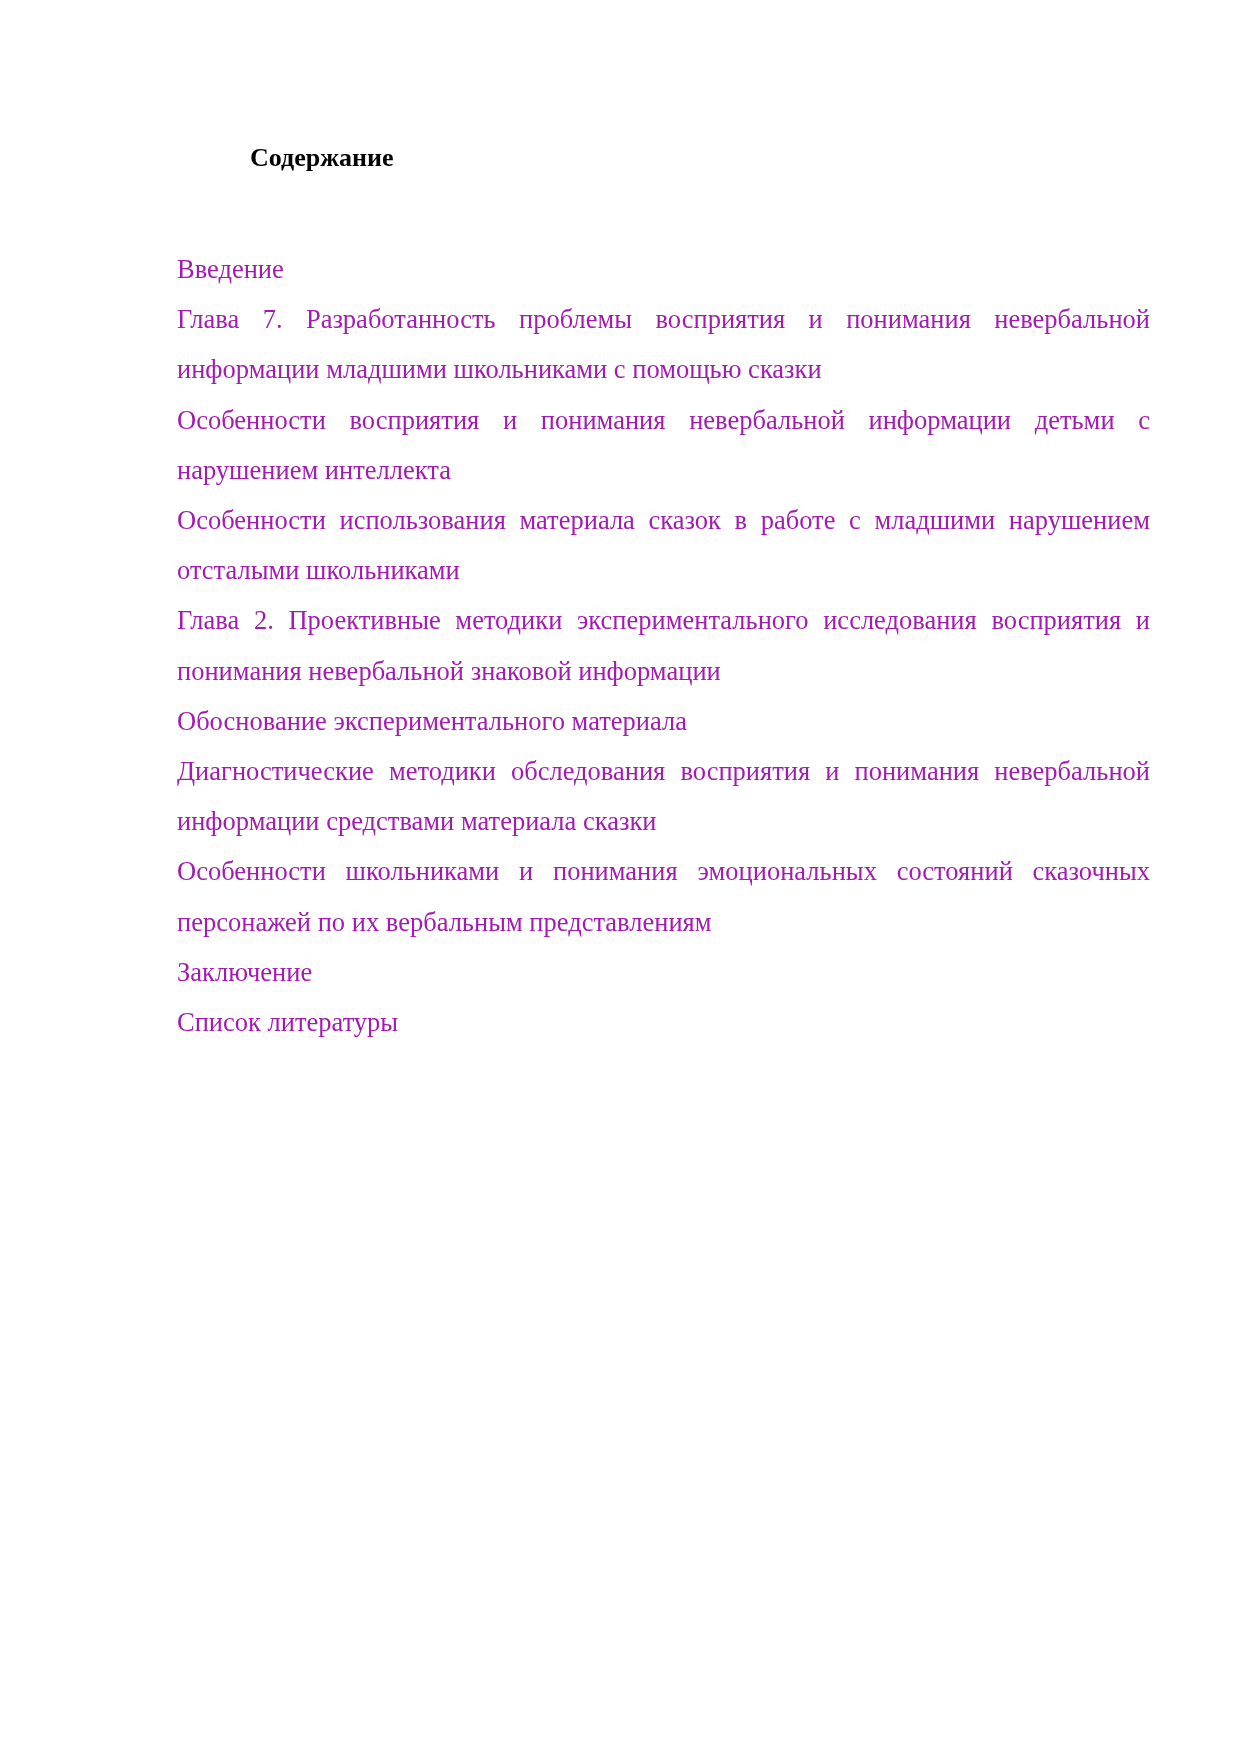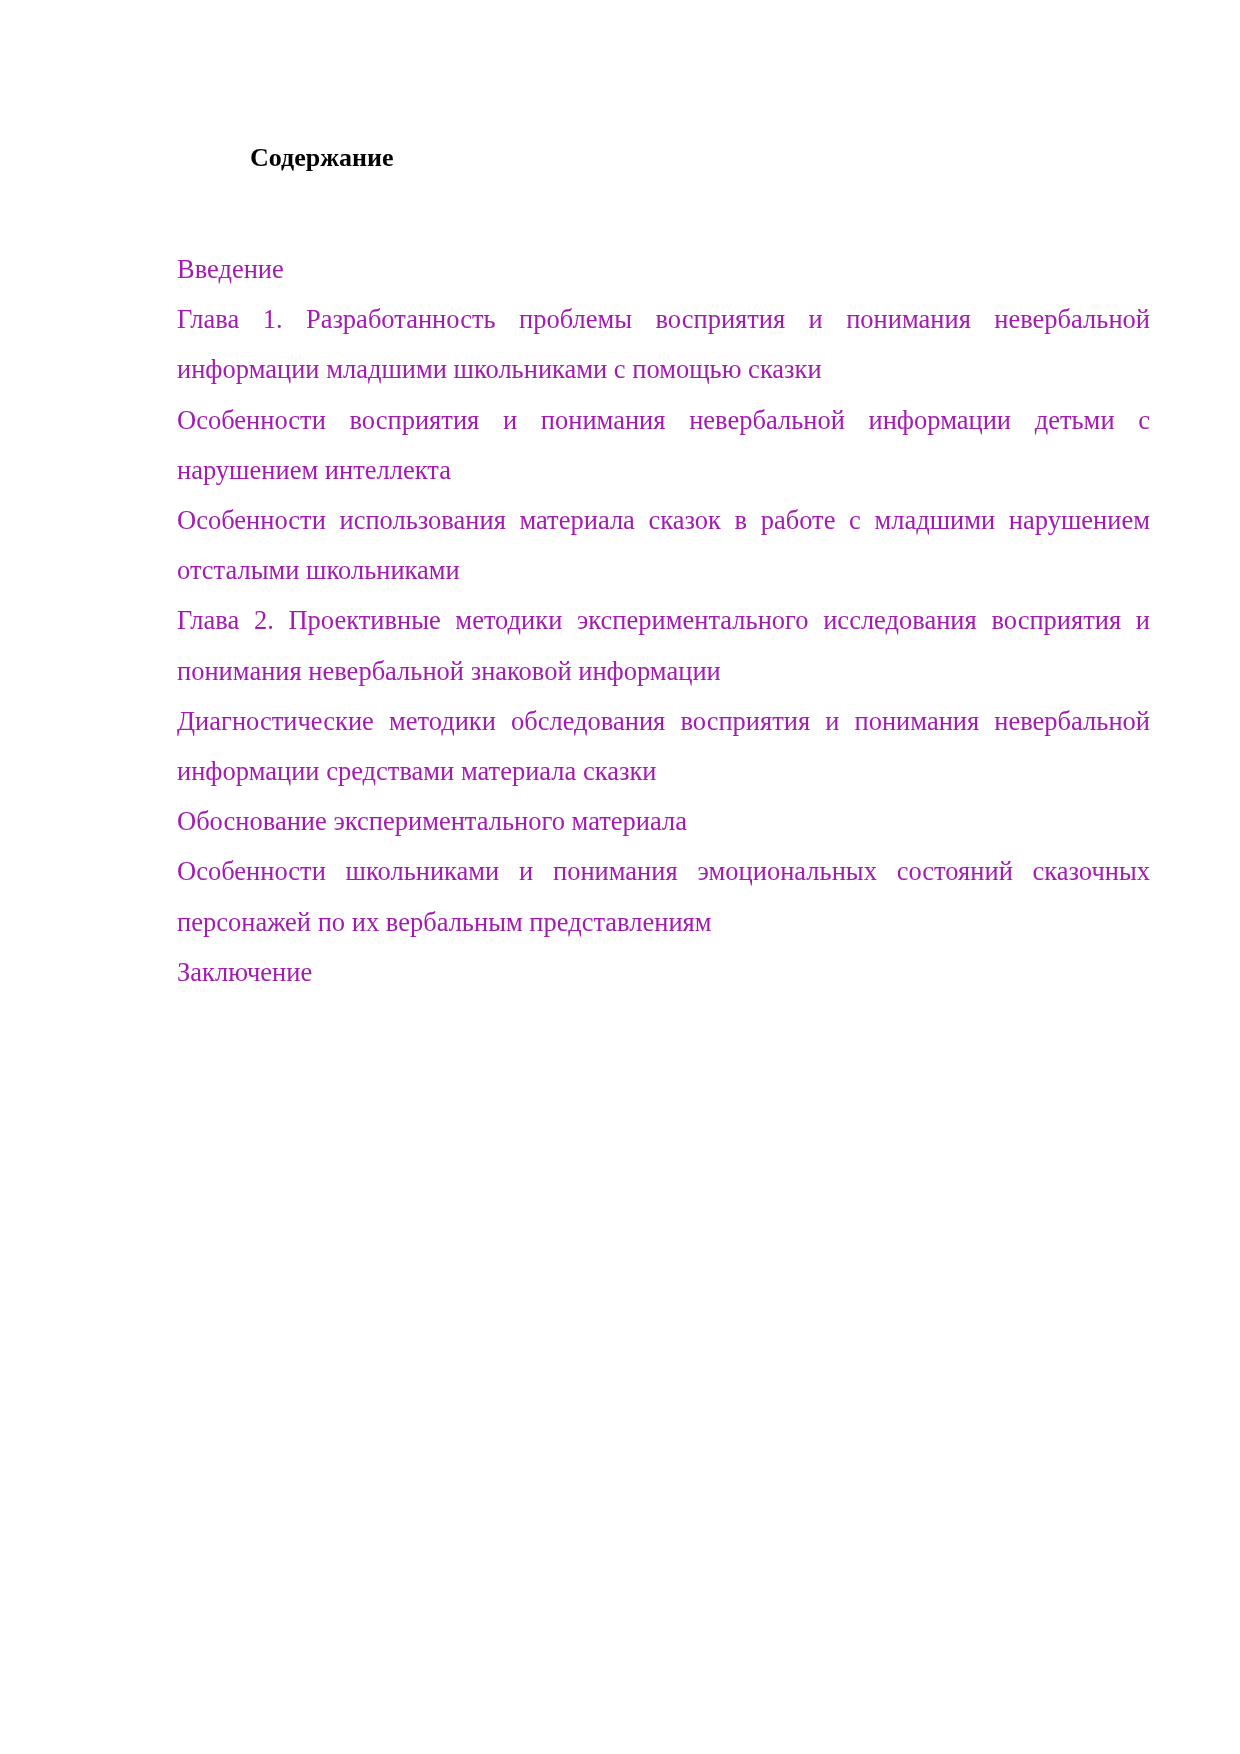--- a/index.html
+++ b/index.html
@@ -18,22 +18,23 @@
   .toc-item { text-align: justify; text-align-last: left; }
   .toc-item.single { text-align: left; }
 </style>
 </head>
 <body>
 
 <div class="page">
   <div class="title">Содержание</div>
   <div class="toc">
     <div class="toc-item single">Введение</div>
-    <div class="toc-item">Глава 1. Разработанность проблемы восприятия и понимания невербальной информации младшими школьниками с помощью сказки</div>
+    <div class="toc-item">Глава 7. Разработанность проблемы восприятия и понимания невербальной информации младшими школьниками с помощью сказки</div>
     <div class="toc-item">Особенности восприятия и понимания невербальной информации детьми с нарушением интеллекта</div>
     <div class="toc-item">Особенности использования материала сказок в работе с младшими нарушением отсталыми школьниками</div>
     <div class="toc-item">Глава 2. Проективные методики экспериментального исследования восприятия и понимания невербальной знаковой информации</div>
+    <div class="toc-item single">Обоснование экспериментального материала</div>
     <div class="toc-item">Диагностические методики обследования восприятия и понимания невербальной информации средствами материала сказки</div>
-    <div class="toc-item single">Обоснование экспериментального материала</div>
     <div class="toc-item">Особенности школьниками и понимания эмоциональных состояний сказочных персонажей по их вербальным представлениям</div>
     <div class="toc-item single">Заключение</div>
+    <div class="toc-item single">Список литературы</div>
   </div>
 </div>
 
 </body></html>

